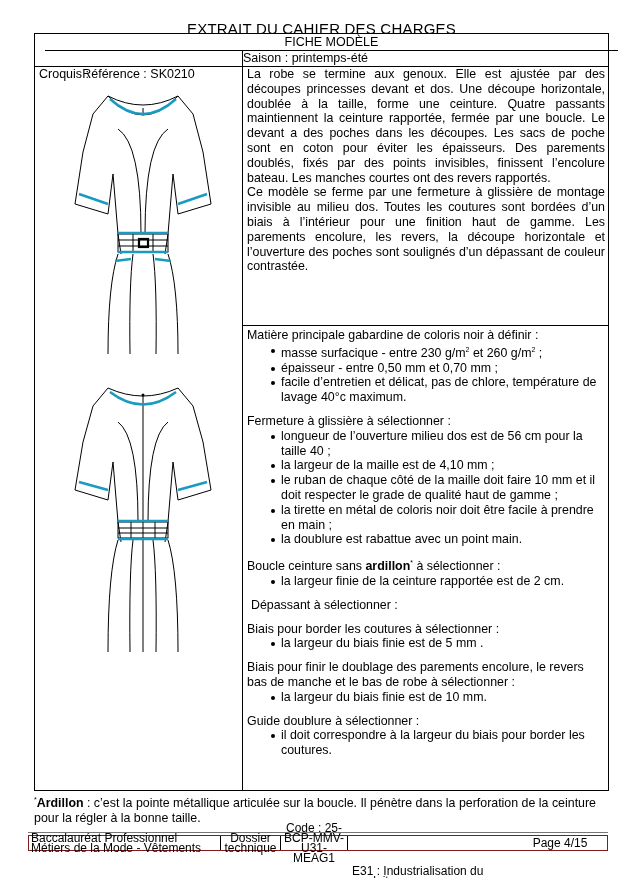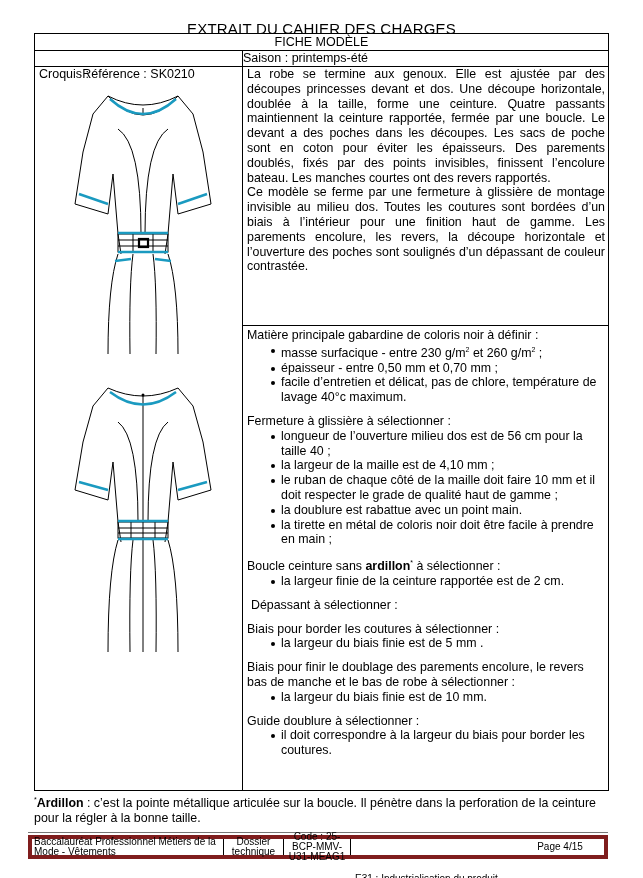--- a/index.html
+++ b/index.html
@@ -9,21 +9,21 @@
   }
   .title {
     position: absolute; left: 0; top: 8px; width: 643px; text-align: center;
     font-weight: normal; font-size: 15px; letter-spacing: 0.2px; margin-top: 12px;
   }
   .sheet {
     position: absolute; left: 34px; top: 33px; width: 575px; height: 758px;
     border: 1.3px solid #000; box-sizing: border-box;
   }
   .row-head {
-    position: absolute; left: 0; top: 0; width: 100%; height: 16px;
+    position: absolute; left: 10px; top: 0; width: 100%; height: 16px;
     border-bottom: 1px solid #000; text-align: center; font-size: 12.5px; line-height: 16px;
   }
   .row-ref {
     position: absolute; left: 0; top: 16px; width: 100%; height: 16px;
     border-bottom: 1px solid #000; font-size: 12.5px; line-height: 16px;
   }
   .ref-left { position: absolute; left: 0; top: 0; width: 207px; text-align: center; margin-top: 16px; }
   .ref-right { position: absolute; left: 208px; top: 0; right: 0; }
   .vline { position: absolute; left: 207px; top: 16px; bottom: 0; width: 1px; background: #000; }
   .croquis-label { position: absolute; left: 4px; top: 33px; font-size: 12.5px; }
@@ -43,22 +43,22 @@
   .specs li::before {
     content: ""; position: absolute; left: 24px; top: 6px; width: 4px; height: 4px; border-radius: 50%; background: #000;
   }
   .specs .indent1 { padding-left: 4px; }
   .footnote {
     position: absolute; left: 34px; top: 792px; width: 575px; font-size: 12.4px; line-height: 15px;
   }
   .footnote b { font-weight: bold; }
   sup { font-size: 7px; vertical-align: 5px; }
   .footer {
-    position: absolute; left: 28px; top: 835px; width: 580px; height: 24px;
-    border: 4px solid #7f1d1d; box-sizing: border-box; font-size: 10px; line-height: 10px;
+    position: absolute; left: 28px; top: 835px; width: 580px; height: 16px;
+    border: 1px solid #7f1d1d; box-sizing: border-box; font-size: 12px; line-height: 10px;
     display: flex;
   }
   .footer div { border-right: 1px solid #000; box-sizing: border-box; display: flex; align-items: center; padding: 0 2px; }
   .footer div:last-child { border-right: none; }
   .f1 { width: 192px; }
   .f2 { width: 60px; justify-content: center; text-align: center; }
   .f3 { width: 67px; justify-content: center; text-align: center; }
   .f4 { width: 165px; padding-left: 4px !important; margin-top: 40px; }
   .f5 { flex: 1; justify-content: center; }
   .f-topline { position: absolute; left: 28px; top: 832px; width: 580px; height: 1px; background: #777; }
@@ -155,22 +155,22 @@
         <li>épaisseur - entre 0,50 mm et 0,70 mm ;</li>
         <li>facile d’entretien et délicat, pas de chlore, température de lavage 40°c maximum.</li>
       </ul>
     </div>
     <div class="block">
       <div>Fermeture à glissière à sélectionner :</div>
       <ul>
         <li>longueur de l’ouverture milieu dos est de 56 cm pour la taille 40 ;</li>
         <li>la largeur de la maille est de 4,10 mm ;</li>
         <li>le ruban de chaque côté de la maille doit faire 10 mm et il doit respecter le grade de qualité haut de gamme ;</li>
+        <li>la tirette en métal de coloris noir doit être facile à prendre en main ;</li>
         <li>la doublure est rabattue avec un point main.</li>
-        <li>la tirette en métal de coloris noir doit être facile à prendre en main ;</li>
       </ul>
     </div>
     <div class="block">
       <div><span>Boucle ceinture sans </span><b>ardillon</b><sup>*</sup><span> à sélectionner :</span></div>
       <ul>
         <li>la largeur finie de la ceinture rapportée est de 2 cm.</li>
       </ul>
     </div>
     <div class="block">
       <div class="indent1">Dépassant à sélectionner :</div>

